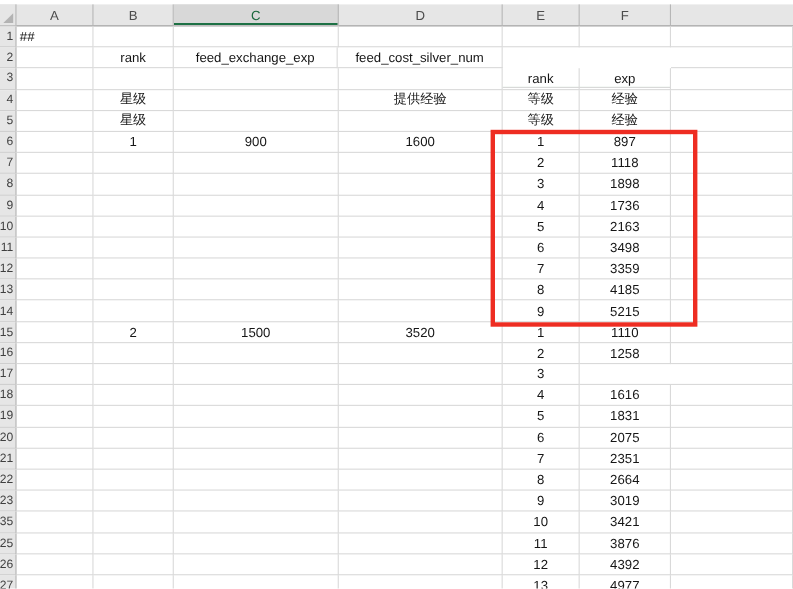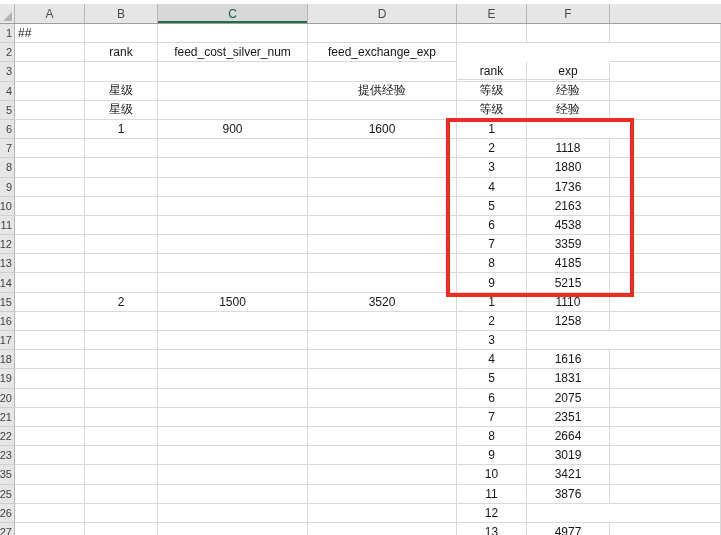--- a/index.html
+++ b/index.html
@@ -88,22 +88,22 @@
         <div class="cell w-C"></div>
         <div class="cell w-D"></div>
         <div class="cell w-E"></div>
         <div class="cell w-F"></div>
         <div class="cell w-G"></div>
       </div>
       <div class="row">
         <div class="rowhdr">2</div>
         <div class="cell w-A align-left"></div>
         <div class="cell w-B">rank</div>
+        <div class="cell w-D">feed_exchange_exp</div>
         <div class="cell w-C">feed_cost_silver_num</div>
-        <div class="cell w-D">feed_exchange_exp</div>
         <div class="cell w-EF levels">levels</div>
         <div class="cell w-G"></div>
       </div>
       <div class="row">
         <div class="rowhdr">3</div>
         <div class="cell w-A align-left"></div>
         <div class="cell w-B"></div>
         <div class="cell w-C"></div>
         <div class="cell w-D"></div>
         <div class="cell w-E">rank</div>
@@ -130,40 +130,41 @@
         <div class="cell w-F">经验</div>
         <div class="cell w-G"></div>
       </div>
       <div class="row">
         <div class="rowhdr">6</div>
         <div class="cell w-A align-left"></div>
         <div class="cell w-B">1</div>
         <div class="cell w-C">900</div>
         <div class="cell w-D">1600</div>
         <div class="cell w-E">1</div>
+        <div class="cell w-F">897</div>
         <div class="cell w-G"></div>
       </div>
       <div class="row">
         <div class="rowhdr">7</div>
         <div class="cell w-A align-left"></div>
         <div class="cell w-B"></div>
         <div class="cell w-C"></div>
         <div class="cell w-D"></div>
         <div class="cell w-E">2</div>
         <div class="cell w-F">1118</div>
         <div class="cell w-G"></div>
       </div>
       <div class="row">
         <div class="rowhdr">8</div>
         <div class="cell w-A align-left"></div>
         <div class="cell w-B"></div>
         <div class="cell w-C"></div>
         <div class="cell w-D"></div>
         <div class="cell w-E">3</div>
-        <div class="cell w-F">1880</div>
+        <div class="cell w-F">1898</div>
         <div class="cell w-G"></div>
       </div>
       <div class="row">
         <div class="rowhdr">9</div>
         <div class="cell w-A align-left"></div>
         <div class="cell w-B"></div>
         <div class="cell w-C"></div>
         <div class="cell w-D"></div>
         <div class="cell w-E">4</div>
         <div class="cell w-F">1736</div>
@@ -179,21 +180,21 @@
         <div class="cell w-F">2163</div>
         <div class="cell w-G"></div>
       </div>
       <div class="row">
         <div class="rowhdr">11</div>
         <div class="cell w-A align-left"></div>
         <div class="cell w-B"></div>
         <div class="cell w-C"></div>
         <div class="cell w-D"></div>
         <div class="cell w-E">6</div>
-        <div class="cell w-F">4538</div>
+        <div class="cell w-F">3498</div>
         <div class="cell w-G"></div>
       </div>
       <div class="row">
         <div class="rowhdr">12</div>
         <div class="cell w-A align-left"></div>
         <div class="cell w-B"></div>
         <div class="cell w-C"></div>
         <div class="cell w-D"></div>
         <div class="cell w-E">7</div>
         <div class="cell w-F">3359</div>
@@ -328,20 +329,21 @@
         <div class="cell w-F">3876</div>
         <div class="cell w-G"></div>
       </div>
       <div class="row">
         <div class="rowhdr">26</div>
         <div class="cell w-A align-left"></div>
         <div class="cell w-B"></div>
         <div class="cell w-C"></div>
         <div class="cell w-D"></div>
         <div class="cell w-E">12</div>
+        <div class="cell w-F">4392</div>
         <div class="cell w-G"></div>
       </div>
       <div class="row">
         <div class="rowhdr">27</div>
         <div class="cell w-A align-left"></div>
         <div class="cell w-B"></div>
         <div class="cell w-C"></div>
         <div class="cell w-D"></div>
         <div class="cell w-E">13</div>
         <div class="cell w-F">4977</div>

